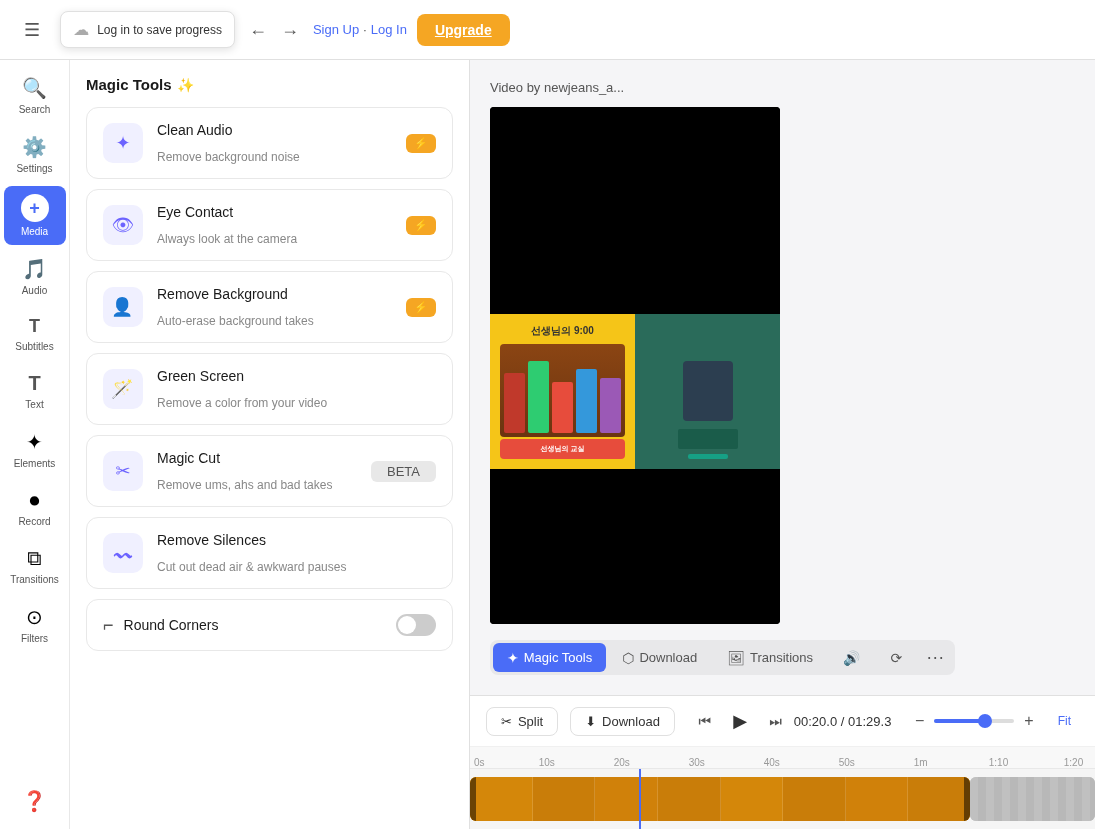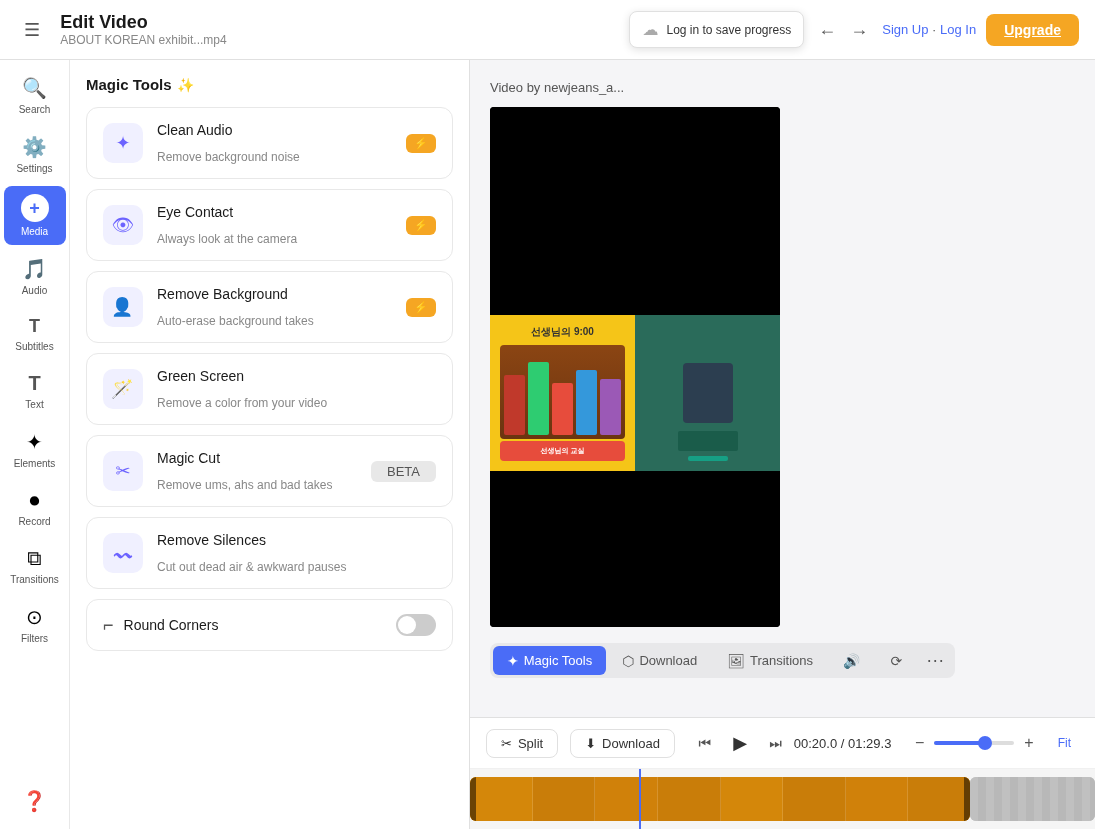--- a/index.html
+++ b/index.html
@@ -371,24 +371,20 @@
       height: 100%;
       background: #4a6cf7;
       z-index: 10;
     }
   </style>
 </head>
 <body>
 
 <div class="header">
   <div style="font-size:18px; color:#555; cursor:pointer; padding:4px 8px;">☰</div>
-  <div class="header-title-area">
-    <div class="header-title">Edit Video</div>
-    <div class="header-subtitle">ABOUT KOREAN exhibit...mp4</div>
-  </div>
   <div class="header-right">
     <div class="login-tooltip">
       <span class="cloud-icon">☁</span>
       <span>Log in to save progress</span>
     </div>
     <div class="undo-redo">
       <button class="undo-btn">←</button>
       <button class="redo-btn">→</button>
     </div>
     <span class="auth-links">
@@ -610,20 +606,33 @@
           <button class="zoom-btn">−</button>
           <div class="zoom-slider">
             <div class="zoom-track"></div>
             <div class="zoom-thumb"></div>
           </div>
           <button class="zoom-btn">+</button>
         </div>
         <button class="fit-btn">Fit</button>
       </div>
 
+      <div class="timeline-ruler">
+        <div style="position:relative; height:100%; padding:0 4px;">
+          <span class="ruler-mark" style="left:4px;">0s</span>
+          <span class="ruler-mark" style="left:11%;">10s</span>
+          <span class="ruler-mark" style="left:23%;">20s</span>
+          <span class="ruler-mark" style="left:35%;">30s</span>
+          <span class="ruler-mark" style="left:47%;">40s</span>
+          <span class="ruler-mark" style="left:59%;">50s</span>
+          <span class="ruler-mark" style="left:71%;">1m</span>
+          <span class="ruler-mark" style="left:83%;">1:10</span>
+          <span class="ruler-mark" style="left:95%;">1:20</span>
+        </div>
+      </div>
 
       <div class="timeline-tracks">
 
         <div class="playhead" style="left:27%;">
           
         </div>
 
         <div style="position:absolute; left:0; right:0; top:8px; height:44px;">
 
           <div style="position:absolute; left:0; width:80%; height:100%; background:linear-gradient(90deg,#d4870a,#c97d09); border-radius:6px; display:flex; overflow:hidden;">

